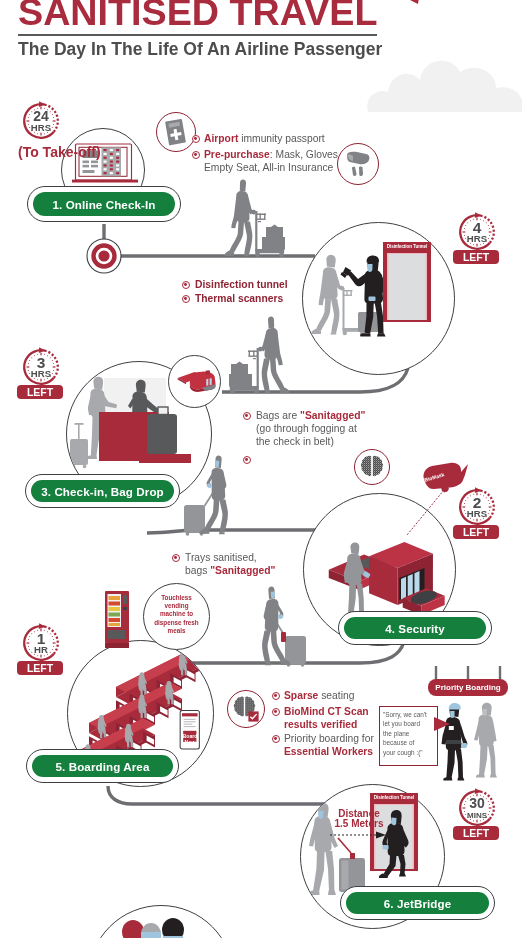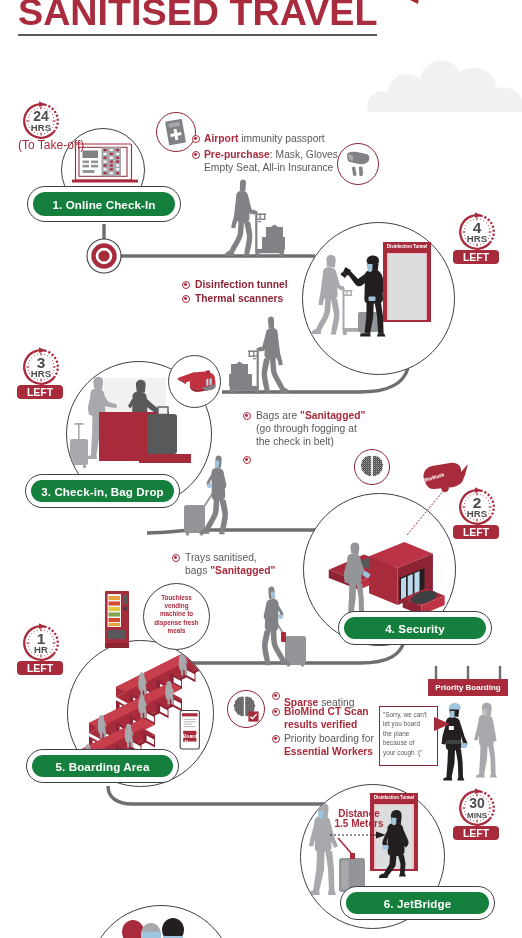--- a/index.html
+++ b/index.html
@@ -31,20 +31,21 @@
   <svg class="abs" style="left:360px;top:40px;" width="170" height="80" viewBox="0 0 170 80">
     <path d="M8 72 C4 58 16 48 28 52 C30 34 50 28 60 40 C62 18 92 14 100 32 C114 22 136 30 136 48 C154 44 166 56 162 72 Z" fill="#F1F1F2"></path>
   </svg>
   <svg class="abs" style="left:392px;top:-22px;" width="56" height="40" viewBox="0 0 56 40">
     <path d="M4 0 L30 0 L26 26 L2 14 Z" fill="#A82B3C"></path>
     <path d="M26 0 L40 0 L30 22 Z" fill="#8E2334"></path>
   </svg>
 
   <div style="position:absolute;left:18px;top:-9px;font-size:37.7px;font-weight:bold;color:#A92C3E;">SANITISED TRAVEL</div>
   <div style="position:absolute;left:18px;top:34px;width:359px;height:2px;background:#58595B;"></div>
+  <div style="position:absolute;left:18px;top:39px;font-size:17.5px;font-weight:bold;color:#4D4D4F;">The Day In The Life Of An Airline Passenger</div>
 
   <svg class="abs" style="left:0;top:0;z-index:1;" width="522" height="938" viewBox="0 0 522 938">
     <g fill="none" stroke="#6D6E71" stroke-width="3.4" stroke-linecap="butt">
       <path d="M104 224 L104 241"></path>
       <path d="M104 256 L315 256"></path>
       <path d="M222 392 L360 392 C392 392 404 382 408 368"></path>
       <path d="M147 533 C170 533 180 530 196 530 L330 530"></path>
       <path d="M150 663 L360 663 C390 663 400 654 404 642"></path>
       <path d="M108 786 C108 798 118 804 132 804 L325 804"></path>
     </g>
@@ -76,21 +77,21 @@
         <rect x="5.50" y="19.40" width="2.8" height="1.2" fill="#A82B3C"></rect>
         <circle cx="7.35" cy="16.61" r="0.5" fill="#A82B3C"></circle>
         <circle cx="8.66" cy="13.45" r="0.5" fill="#A82B3C"></circle>
         <circle cx="10.74" cy="10.74" r="0.5" fill="#A82B3C"></circle>
         <circle cx="13.45" cy="8.66" r="0.5" fill="#A82B3C"></circle>
         <circle cx="16.61" cy="7.35" r="0.5" fill="#A82B3C"></circle>
         <text x="20" y="20.3" text-anchor="middle" font-family="Liberation Sans,sans-serif" font-size="14" font-weight="bold" fill="#4D4D4F">24</text>
         <text x="20" y="30.4" text-anchor="middle" font-family="Liberation Sans,sans-serif" font-size="9.6" font-weight="bold" fill="#4D4D4F">HRS</text>
       </svg>
     </div>
-  <div class="txt" style="left:18px;top:138px;font-size:12px;color:#A82B3C;font-weight:normal;z-index:30;">(To Take-off)</div>
+  <div class="txt" style="left:18px;top:144px;font-size:14px;color:#A82B3C;font-weight:bold;z-index:30;">(To Take-off)</div>
 
   <div class="clock" style="left: 457px; top: 212px; position: absolute; width: 40px; height: 40px;">
       <svg width="40" height="40" viewBox="0 0 40 40">
         <path d="M25.19 4.02 A16.8 16.8 0 1 0 32.87 30.80" fill="none" stroke="#A82B3C" stroke-width="2.3"></path>
         <path d="M32.87 30.80 A16.8 16.8 0 0 0 25.19 4.02" fill="none" stroke="#A82B3C" stroke-width="2.3" stroke-dasharray="2.1 1.9"></path>
         <path d="M18.2 0.2999999999999994 L24.2 3.599999999999999 L17.8 5.999999999999999 Z" fill="#A82B3C"></path>
         <rect x="19.40" y="5.50" width="1.2" height="2.8" fill="#A82B3C"></rect>
         <circle cx="23.39" cy="7.35" r="0.5" fill="#A82B3C"></circle>
         <circle cx="26.55" cy="8.66" r="0.5" fill="#A82B3C"></circle>
         <circle cx="29.26" cy="10.74" r="0.5" fill="#A82B3C"></circle>
@@ -820,21 +821,21 @@
       <rect x="5" y="17" width="11" height="1.4"></rect>
       <rect x="5" y="20" width="15" height="1.4"></rect>
     </g>
     <rect x="4.5" y="26" width="16.5" height="14" fill="#A82B3C"></rect>
   </svg>
   <div class="txt" style="left:181px;top:733px;width:18px;text-align:center;font-size:5.2px;line-height:6.2px;color:#fff;font-weight:bold;z-index:9;white-space:normal;">
     <span>Board</span><br><span>Now</span>
   </div>
 
   <div class="bullet" style="left:272px;top:692px;z-index:6;"></div>
-  <div class="bodytext" style="left:284px;top:690px;margin-top:7px;">
+  <div class="bodytext" style="left:284px;top:690px;">
     <b>Sparse</b><span> seating</span>
   </div>
   <div class="bullet" style="left:272px;top:708px;z-index:6;"></div>
   <div class="bodytext" style="left:284px;top:706px;">
     <b>BioMind CT Scan</b><br><b>results verified</b>
   </div>
   <div class="bullet" style="left:272px;top:735px;z-index:6;"></div>
   <div class="bodytext" style="left:284px;top:733px;">
     <span>Priority boarding for</span><br><b>Essential Workers</b>
   </div>
@@ -852,21 +853,21 @@
     <path d="M3 7.2 L5.6 9.8 L11 4" fill="none" stroke="#fff" stroke-width="1.7"></path>
   </svg>
 
   <svg class="abs" style="left:430px;top:666px;z-index:5;" width="76" height="20" viewBox="0 0 76 20">
     <g stroke="#6D6E71" stroke-width="2.4">
         <path d="M6 0 L6 20"></path>
         <path d="M38 0 L38 20"></path>
         <path d="M70 0 L70 20"></path>
       </g>
   </svg>
-  <div style="position:absolute;left:428px;top:679px;width:80px;height:17px;background:#A82B3C;z-index:6;display:flex;align-items:center;justify-content:center;">
+  <div style="position:absolute;left:428px;top:679px;width:80px;height:17px;background:#A82B3C;z-index:6;display:flex;align-items:center;justify-content:center;border-radius:8px;">
     <span style="color:#fff;font-size:8px;font-weight:bold;">Priority Boarding</span>
   </div>
 
   <div style="position:absolute;left:379px;top:706px;width:57px;height:58px;border:1.3px solid #8E2334;background:#fff;z-index:7;"></div>
   <svg class="abs" style="left:434px;top:716px;z-index:8;" width="18" height="18" viewBox="0 0 18 18">
     <path d="M0 1 L16 8 L0 15 Z" fill="#A82B3C"></path>
   </svg>
   <div class="txt" style="left:383px;top:710px;width:52px;font-size:6.4px;line-height:9.4px;color:#58595B;z-index:8;white-space:normal;">
     <span>"Sorry, we can't</span><br><span>let you board</span><br><span>the plane</span><br><span>because of</span><br><span>your cough :("</span>
   </div>

